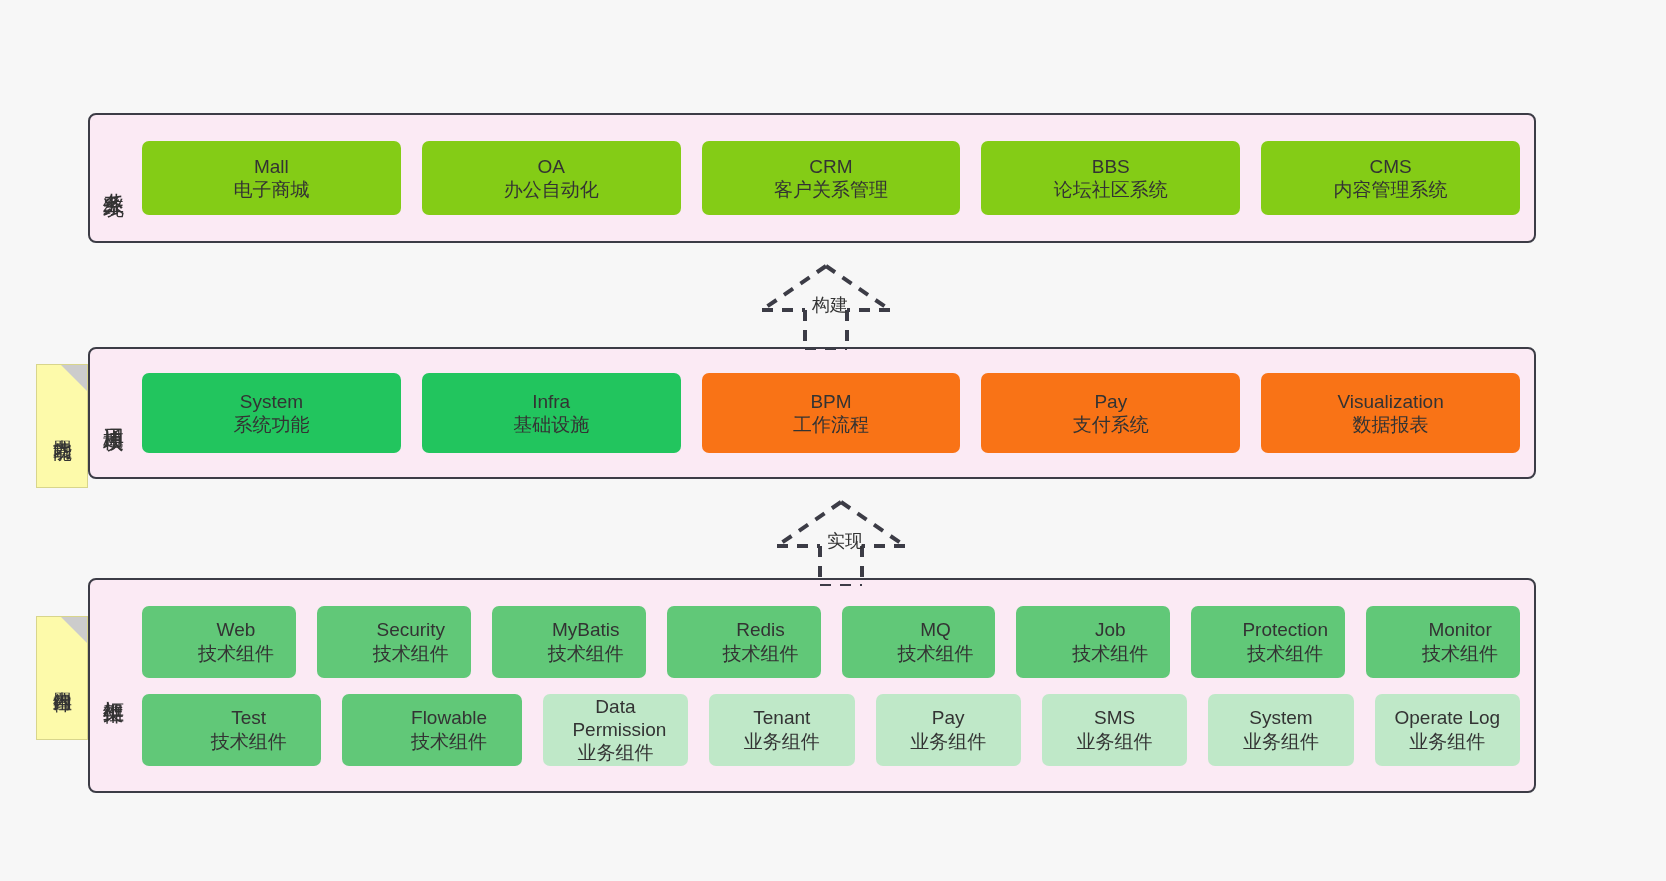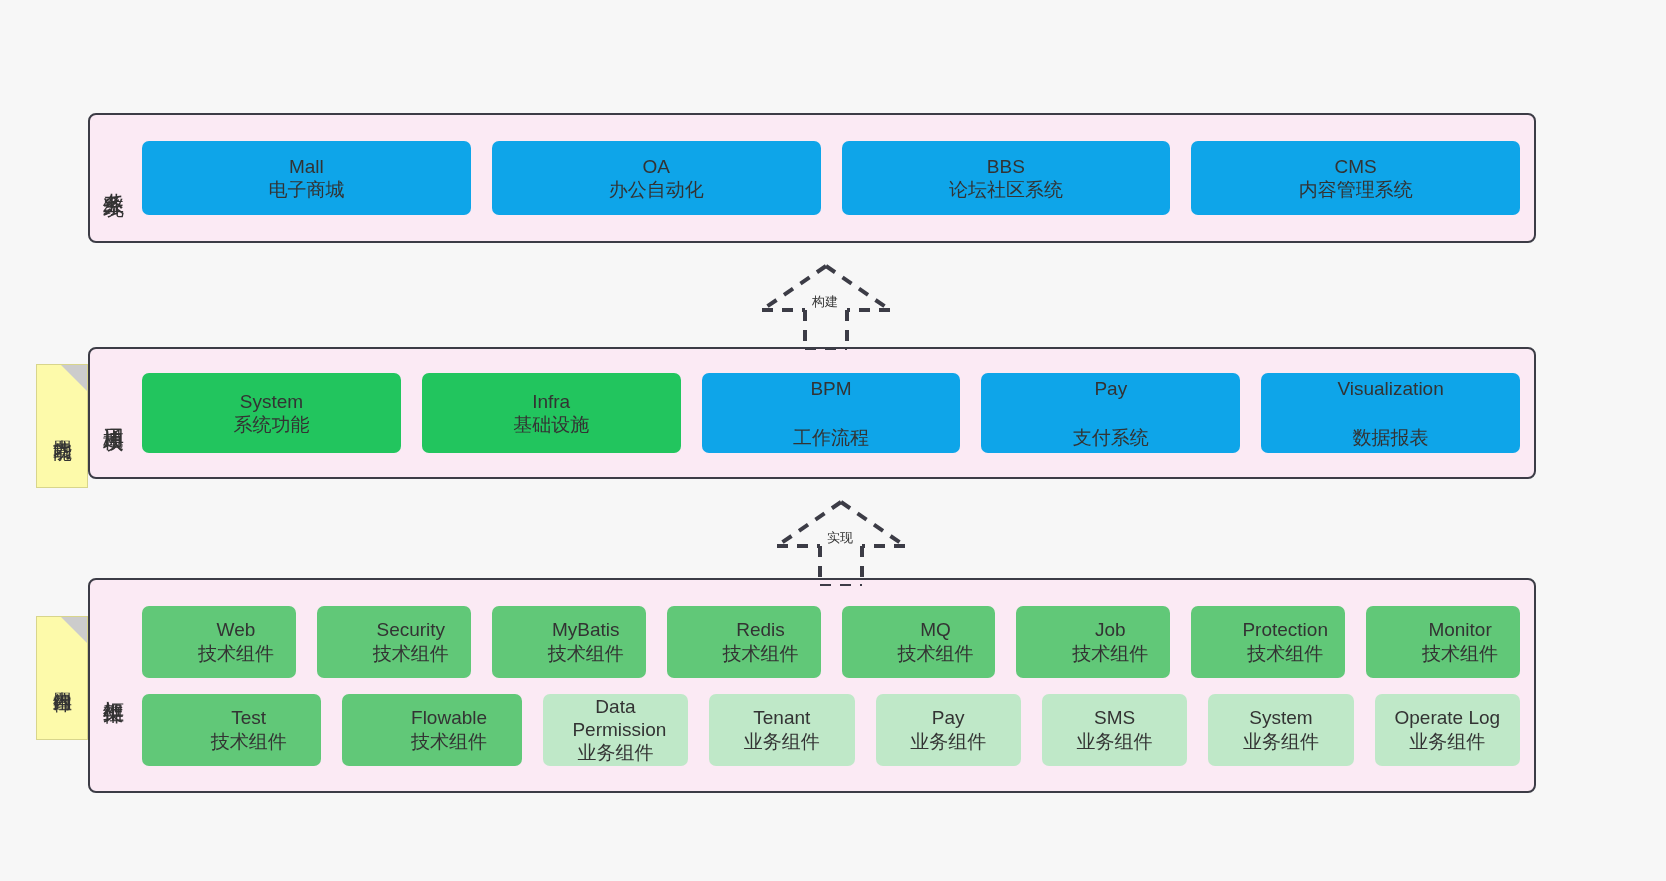--- a/index.html
+++ b/index.html
@@ -71,23 +71,23 @@
     font-size: 19px;
     line-height: 1.22;
     color: #333333;
     box-sizing: border-box;
     padding: 4px 6px;
     user-select: none;
   }
   .card .t1 { display: block; }
   .card .t2 { display: block; }
 
-  .card.blue      { background: #0ea5e9; }
+  .card.blue      { background: #84cc16; }
   .card.red       { background: #22c55e; }
-  .card.pink      { background: #0ea5e9; justify-content: space-between; }
+  .card.pink      { background: #f97316; }
   .card.green     { background: #61c878; padding-left: 40px; }
   .card.lgreen    { background: #bfe8c8; }
 
   .h-biz   { height: 74px; }
   .h-mod   { height: 80px; }
   .h-comp  { height: 72px; }
 
   
   .note {
     position: absolute;
@@ -117,21 +117,21 @@
     border-left: 26px solid transparent;
   }
 
   
   .arrow {
     position: absolute;
     z-index: 2;
   }
   .arrow-label {
     position: absolute;
-    font-size: 13px;
+    font-size: 18px;
     color: #333333;
     background: transparent;
     white-space: nowrap;
     user-select: none;
   }
 </style>
 </head>
 <body>
 
 <div id="canvas">
@@ -140,20 +140,24 @@
     <div class="layer-title">业务系统</div>
     <div class="layer-body">
       <div class="row">
         <div class="card blue h-biz">
           <span class="t1">Mall</span>
           <span class="t2">电子商城</span>
         </div>
         <div class="card blue h-biz">
           <span class="t1">OA</span>
           <span class="t2">办公自动化</span>
+        </div>
+        <div class="card blue h-biz">
+          <span class="t1">CRM</span>
+          <span class="t2">客户关系管理</span>
         </div>
         <div class="card blue h-biz">
           <span class="t1">BBS</span>
           <span class="t2">论坛社区系统</span>
         </div>
         <div class="card blue h-biz">
           <span class="t1">CMS</span>
           <span class="t2">内容管理系统</span>
         </div>
       </div>

